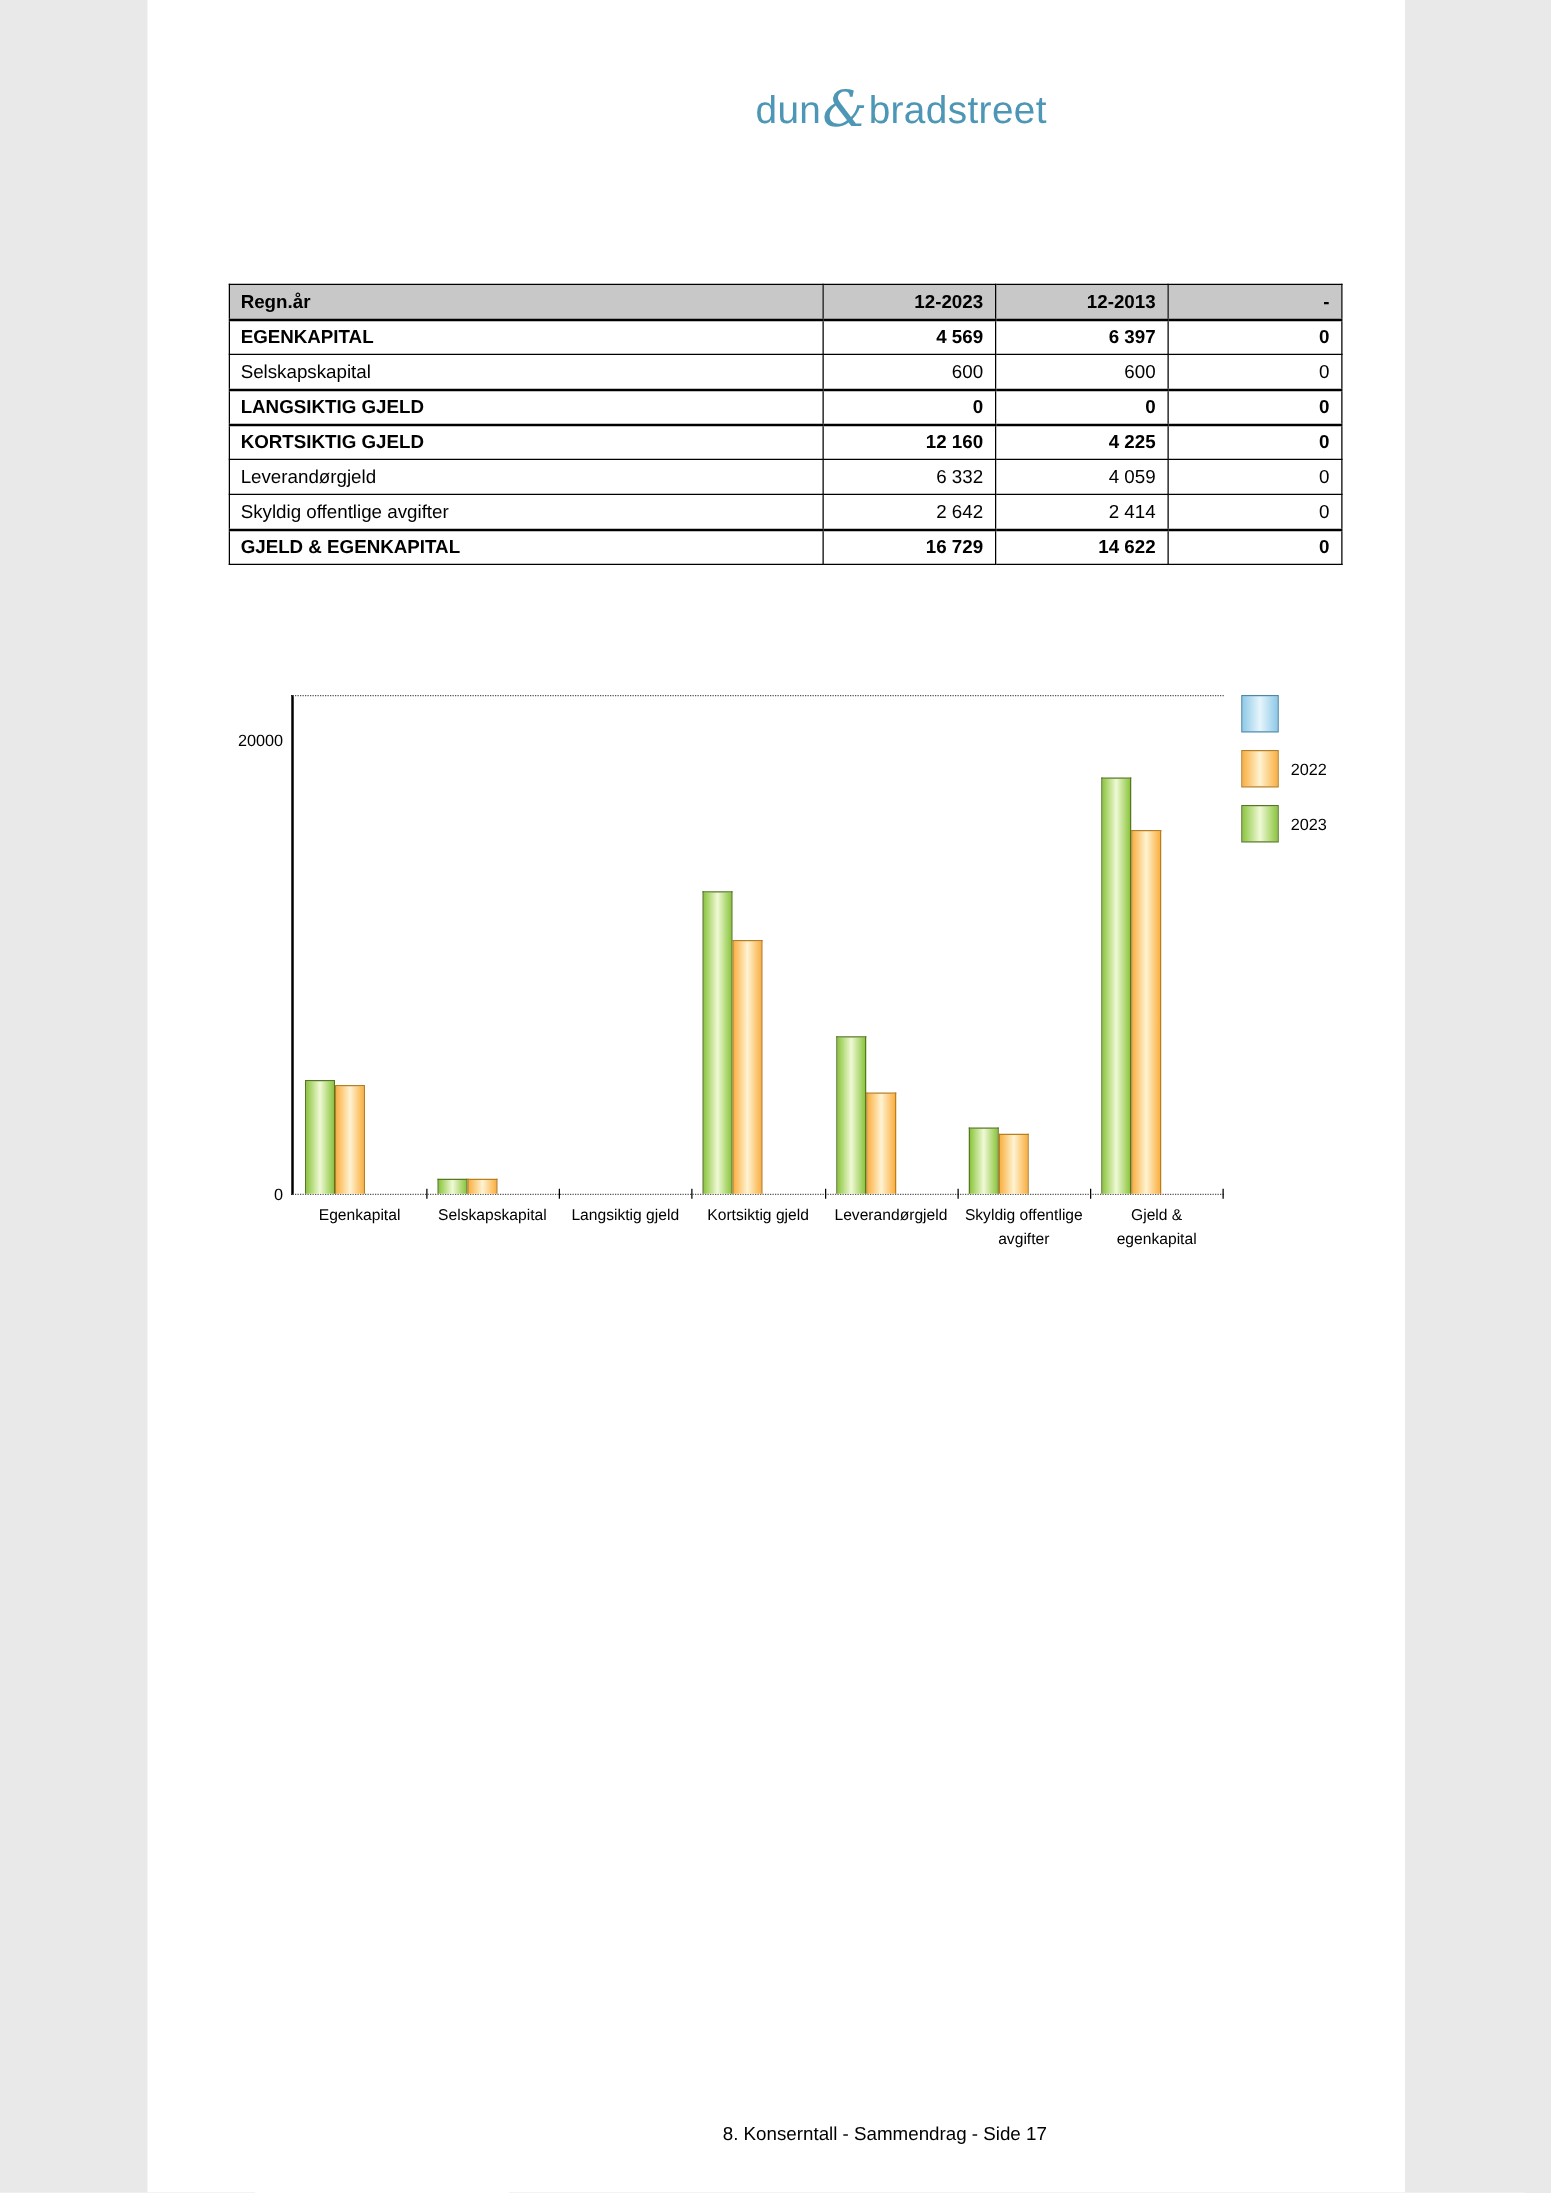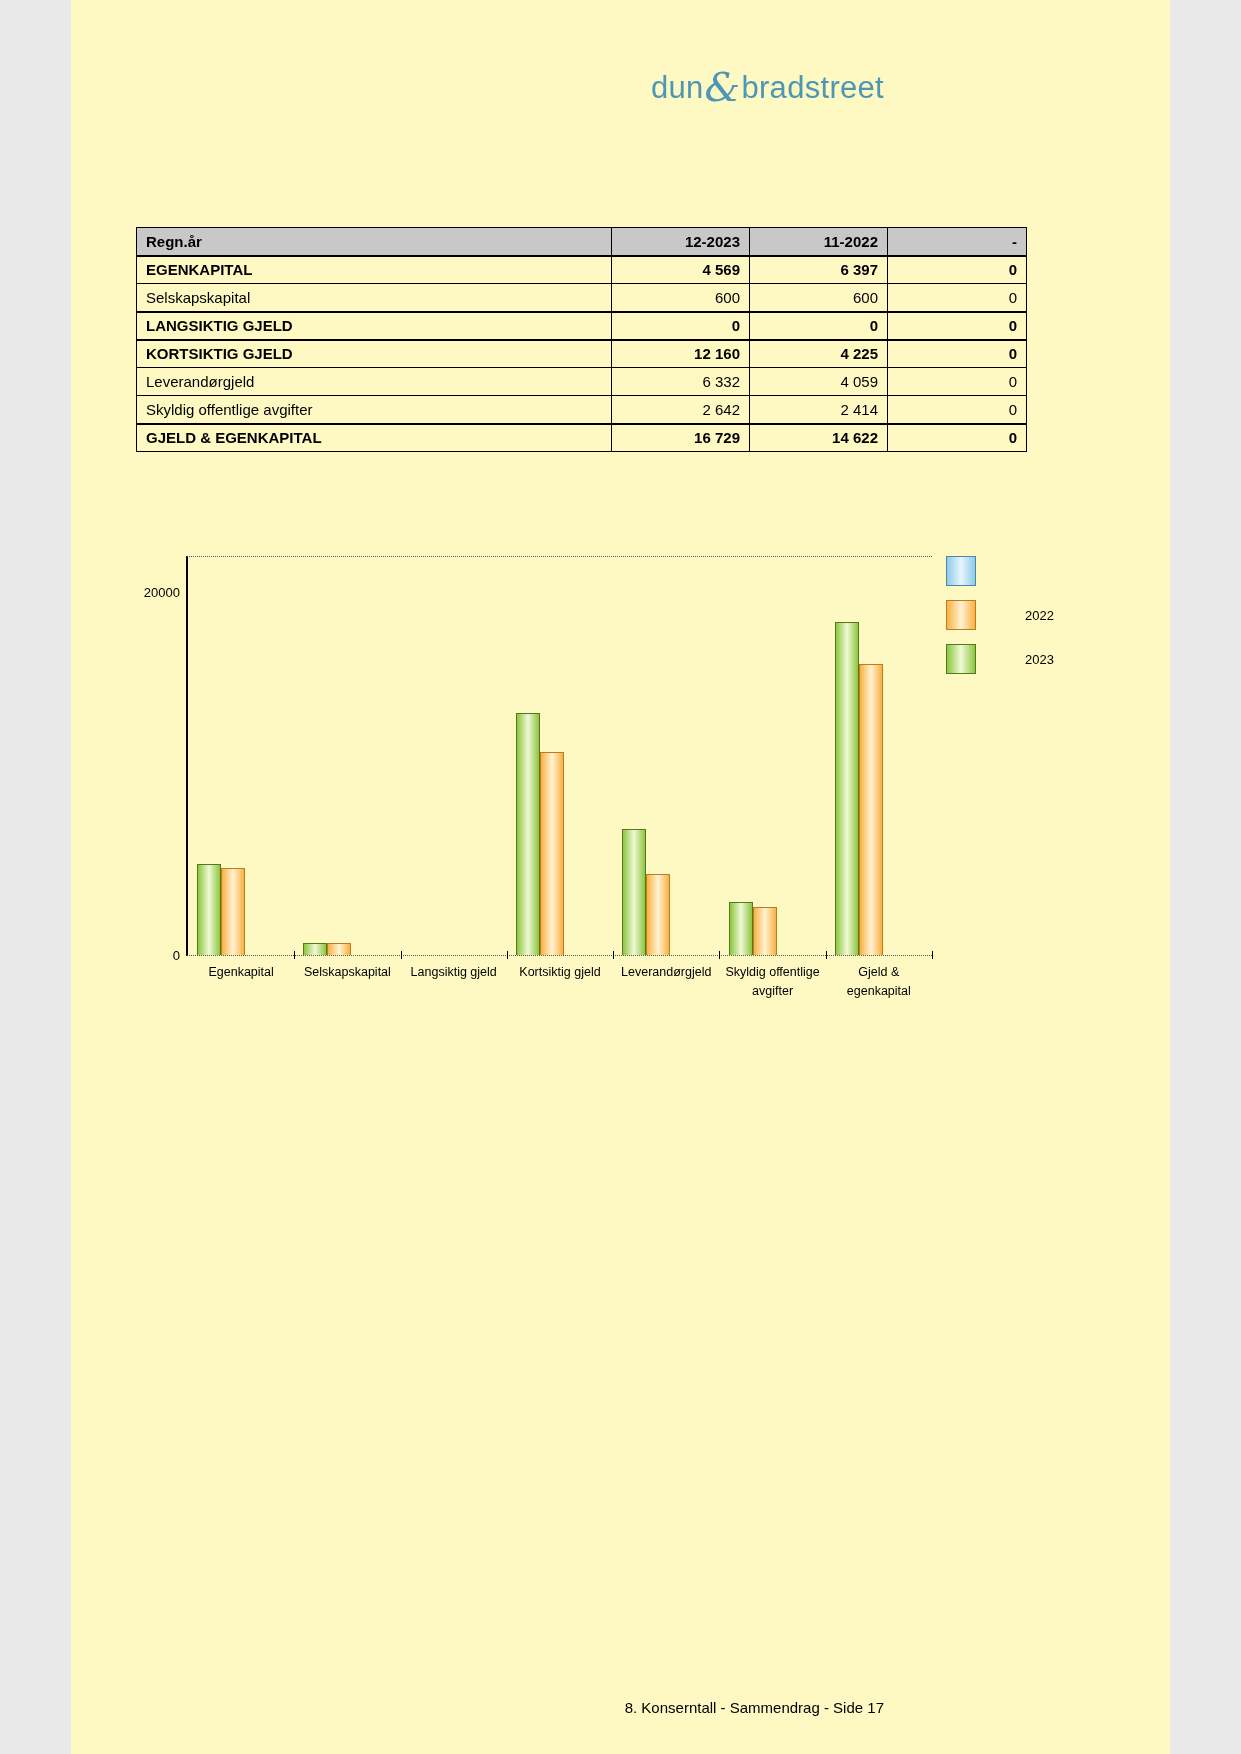--- a/index.html
+++ b/index.html
@@ -1,19 +1,19 @@
 <!DOCTYPE html>
 <html><head>
 <meta charset="utf-8">
 <style>
   * { margin:0; padding:0; box-sizing:border-box; }
   html,body { background:#e9e9e9; }
   .page {
-    width:1099px; height:1754px; position:relative; margin:0 auto;
-    background:#fef9c3; color:#000;
+    width:1006px; height:1754px; position:relative; margin:0 auto;
+    background:#ffffff; color:#000;
     font-family:"Liberation Sans", sans-serif;
     overflow:hidden;
   }
 
   
   .logo {
     position:absolute; top:70px; right:286px;
     font-size:31px; color:#4d96b5; letter-spacing:0.3px;
     white-space:nowrap;
   }
@@ -68,21 +68,21 @@
     content:""; position:absolute; right:-1px; bottom:-4px;
     height:8px; width:0; border-right:1px solid #000;
   }
   .bars { display:flex; align-items:flex-end; height:100%; transform:translateX(-20px); }
   .bar { width:24px; border:1px solid #666; border-bottom:none; }
   .cat-label {
     position:absolute; top:calc(100% + 8px); left:50%; transform:translateX(-50%);
     width:106px; text-align:center; font-size:12.5px; line-height:1.55; color:#000;
   }
   .chart-legend { position:absolute; left:810px; top:8px; }
-  .legend-item { display:flex; align-items:center; height:30px; margin-bottom:14px;gap:39px; }
+  .legend-item { display:flex; align-items:center; height:30px; margin-bottom:14px; }
   .legend-swatch { width:30px; height:30px; border:1px solid #444; flex:0 0 auto; }
   .legend-label { margin-left:10px; font-size:13px; }
 
   
   .footer { position:absolute; top:1699px; right:286px; font-size:15px;margin-left:40px; }
 </style>
 </head>
 <body>
 
 <div class="page">
@@ -96,21 +96,21 @@
     <colgroup>
       <col class="c0">
         <col class="c1">
         <col class="c2">
         <col class="c3">
     </colgroup>
     <thead>
       <tr>
         <th class="label-col">Regn.år</th>
         <th>12-2023</th>
-        <th>11-2022</th>
+        <th>12-2013</th>
         <th>-</th>
       </tr>
     </thead>
     <tbody>
         <tr class="em">
           <td>EGENKAPITAL</td>
           <td class="num">4 569</td>
           <td class="num">6 397</td>
           <td class="num">0</td>
         </tr>

